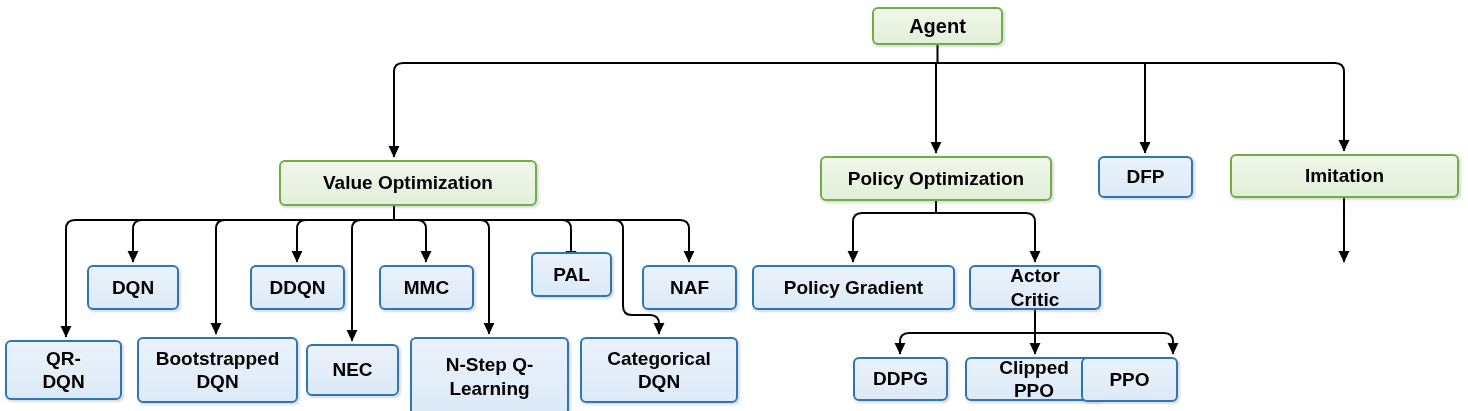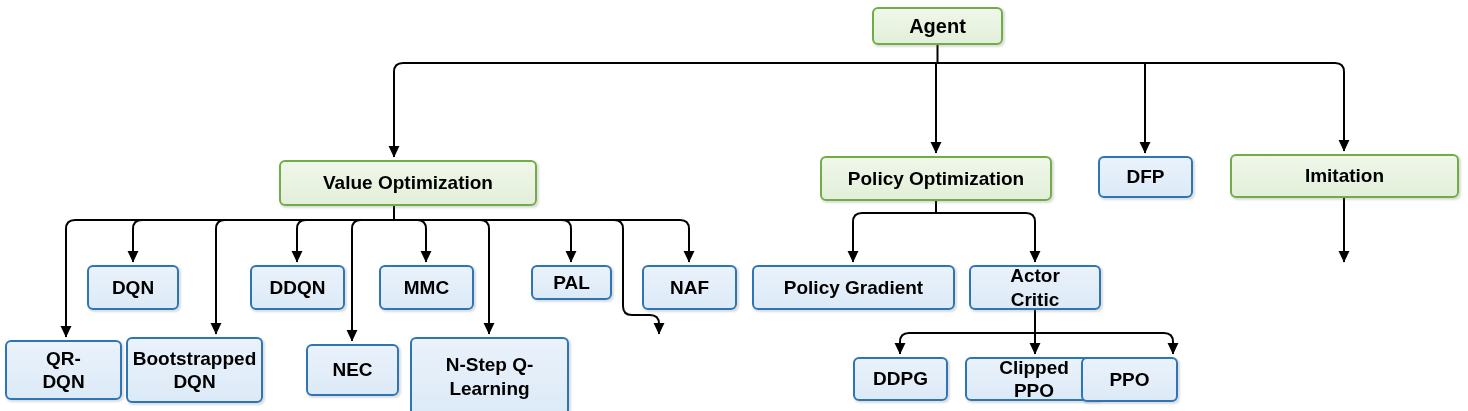--- a/index.html
+++ b/index.html
@@ -88,29 +88,30 @@
   <div class="node green root" style="left:872px;top:7px;width:131px;height:38px">Agent</div>
 
   <div class="node green" style="left:279px;top:160px;width:258px;height:46px">Value Optimization</div>
   <div class="node green" style="left:820px;top:156px;width:232px;height:45px">Policy Optimization</div>
   <div class="node blue" style="left:1098px;top:156px;width:95px;height:42px">DFP</div>
   <div class="node green" style="left:1230px;top:154px;width:229px;height:44px">Imitation</div>
 
   <div class="node blue" style="left:87px;top:265px;width:92px;height:45px">DQN</div>
   <div class="node blue" style="left:250px;top:265px;width:95px;height:45px">DDQN</div>
   <div class="node blue" style="left:379px;top:265px;width:95px;height:45px">MMC</div>
-  <div class="node blue" style="left:531px;top:265px;width:81px;height:35px">PAL</div>
+  <div class="node blue" style="left:531px;top:252px;width:81px;height:45px">PAL</div>
   <div class="node blue" style="left:642px;top:265px;width:95px;height:45px">NAF</div>
 
   <div class="node blue" style="left:752px;top:265px;width:203px;height:45px">Policy Gradient</div>
   <div class="node blue" style="left:969px;top:265px;width:132px;height:45px">Actor Critic</div>
 
 
   <div class="node blue" style="left:5px;top:340px;width:117px;height:60px">QR-DQN</div>
-  <div class="node blue" style="left:126px;top:337px;width:137px;height:66px">Bootstrapped DQN</div>
+  <div class="node blue" style="left:137px;top:337px;width:161px;height:66px">Bootstrapped DQN</div>
   <div class="node blue" style="left:306px;top:344px;width:93px;height:52px">NEC</div>
   <div class="node blue" style="left:410px;top:337px;width:159px;height:79px">N-Step Q-Learning</div>
+  <div class="node blue" style="left:580px;top:337px;width:158px;height:66px">Categorical DQN</div>
 
   <div class="node blue" style="left:853px;top:357px;width:95px;height:44px">DDPG</div>
   <div class="node blue" style="left:965px;top:357px;width:138px;height:44px">Clipped PPO</div>
   <div class="node blue" style="left:1081px;top:357px;width:97px;height:45px">PPO</div>
 
 </div>
 
 </body></html>

